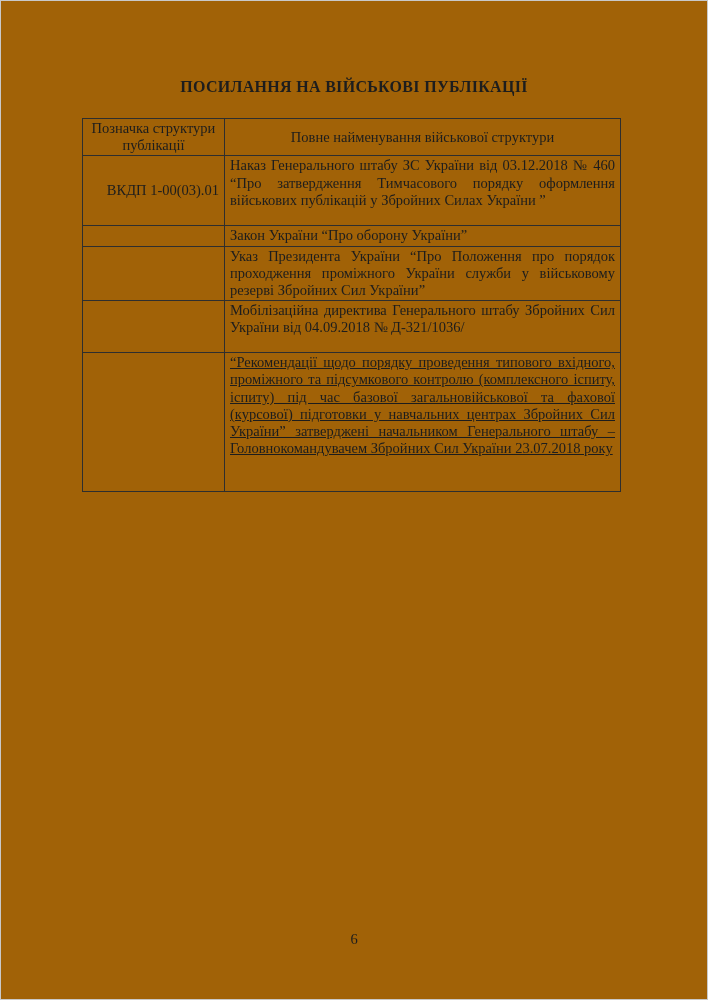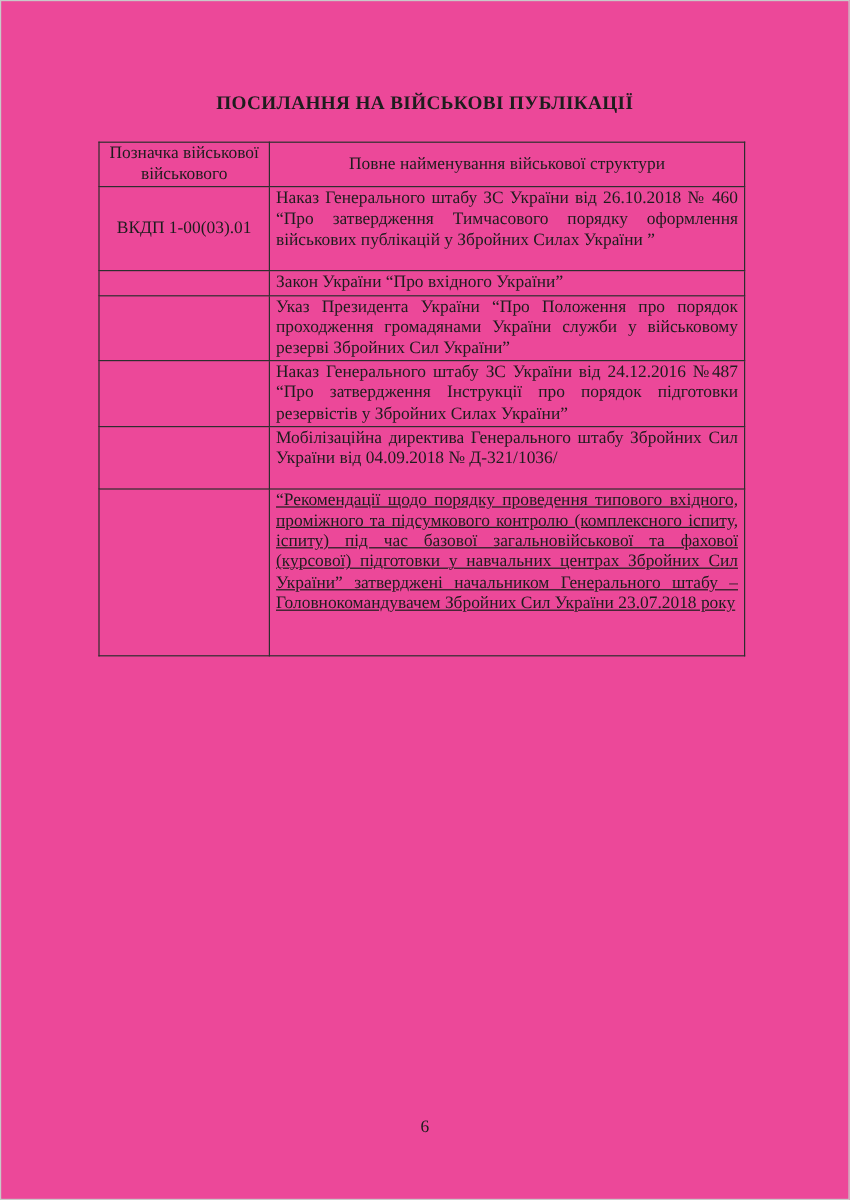--- a/index.html
+++ b/index.html
@@ -1,20 +1,20 @@
 <!DOCTYPE html>
 <html><head>
 <meta charset="utf-8">
 <style>
   html, body { margin: 0; padding: 0; }
   .page {
     position: relative;
     width: 708px;
     height: 1000px;
-    background: #ec4899;
+    background: #a16207;
     font-family: "Liberation Serif", "DejaVu Serif", serif;
     color: #1d1d1d;
     overflow: hidden;
     box-sizing: border-box;
     border: 1px solid #c9c9c9;
   }
   .doc-title {
     position: absolute;
     top: 77px;
     left: 0;
@@ -41,21 +41,21 @@
     padding: 1px 5px;
     box-sizing: border-box;
     overflow: hidden;
   }
   .ref-table col.c-code { width: 142px; }
   .ref-table th {
     text-align: center;
     vertical-align: middle;
   }
   td.code-cell {
-    text-align: center;
+    text-align: right;
     vertical-align: middle;
   }
   td.name-cell {
     text-align: justify;
     vertical-align: top;
   }
   
   tr.hdr    { height: 34px; }
   tr.row-0  { height: 70px; }
   tr.row-1  { height: 20px; }
@@ -81,40 +81,36 @@
 
   <h1 class="doc-title">ПОСИЛАННЯ НА ВІЙСЬКОВІ ПУБЛІКАЦІЇ</h1>
 
   <table class="ref-table">
     <colgroup>
       <col class="c-code">
       <col class="c-name">
     </colgroup>
     <thead>
       <tr class="hdr">
-        <th>Позначка військової військового</th>
+        <th>Позначка структури публікації</th>
         <th>Повне найменування військової структури</th>
       </tr>
     </thead>
     <tbody>
       <tr class="row-0">
         <td class="code-cell">ВКДП 1-00(03).01</td>
-        <td class="name-cell">Наказ Генерального штабу ЗС України від 26.10.2018 № 460 “Про затвердження Тимчасового порядку оформлення військових публікацій у Збройних Силах України ”</td>
+        <td class="name-cell">Наказ Генерального штабу ЗС України від 03.12.2018 № 460 “Про затвердження Тимчасового порядку оформлення військових публікацій у Збройних Силах України ”</td>
       </tr>
       <tr class="row-1">
         <td class="code-cell"></td>
-        <td class="name-cell">Закон України “Про вхідного України”</td>
+        <td class="name-cell">Закон України “Про оборону України”</td>
       </tr>
       <tr class="row-3">
         <td class="code-cell"></td>
-        <td class="name-cell">Указ Президента України “Про Положення про порядок проходження громадянами України служби у військовому резерві Збройних Сил України”</td>
-      </tr>
-      <tr class="row-5">
-        <td class="code-cell"></td>
-        <td class="name-cell">Наказ Генерального штабу ЗС України від 24.12.2016 №487 “Про затвердження Інструкції про порядок підготовки резервістів у Збройних Силах України”</td>
+        <td class="name-cell">Указ Президента України “Про Положення про порядок проходження проміжного України служби у військовому резерві Збройних Сил України”</td>
       </tr>
       <tr class="row-6">
         <td class="code-cell"></td>
         <td class="name-cell">Мобілізаційна директива Генерального штабу Збройних Сил України від 04.09.2018 № Д-321/1036/</td>
       </tr>
       <tr class="row-7">
         <td class="code-cell"></td>
         <td class="name-cell">“Рекомендації щодо порядку проведення типового вхідного, проміжного та підсумкового контролю (комплексного іспиту, іспиту) під час базової загальновійськової та фахової (курсової) підготовки у навчальних центрах Збройних Сил України” затверджені начальником Генерального штабу – Головнокомандувачем Збройних Сил України 23.07.2018 року</td>
       </tr>
     </tbody>

